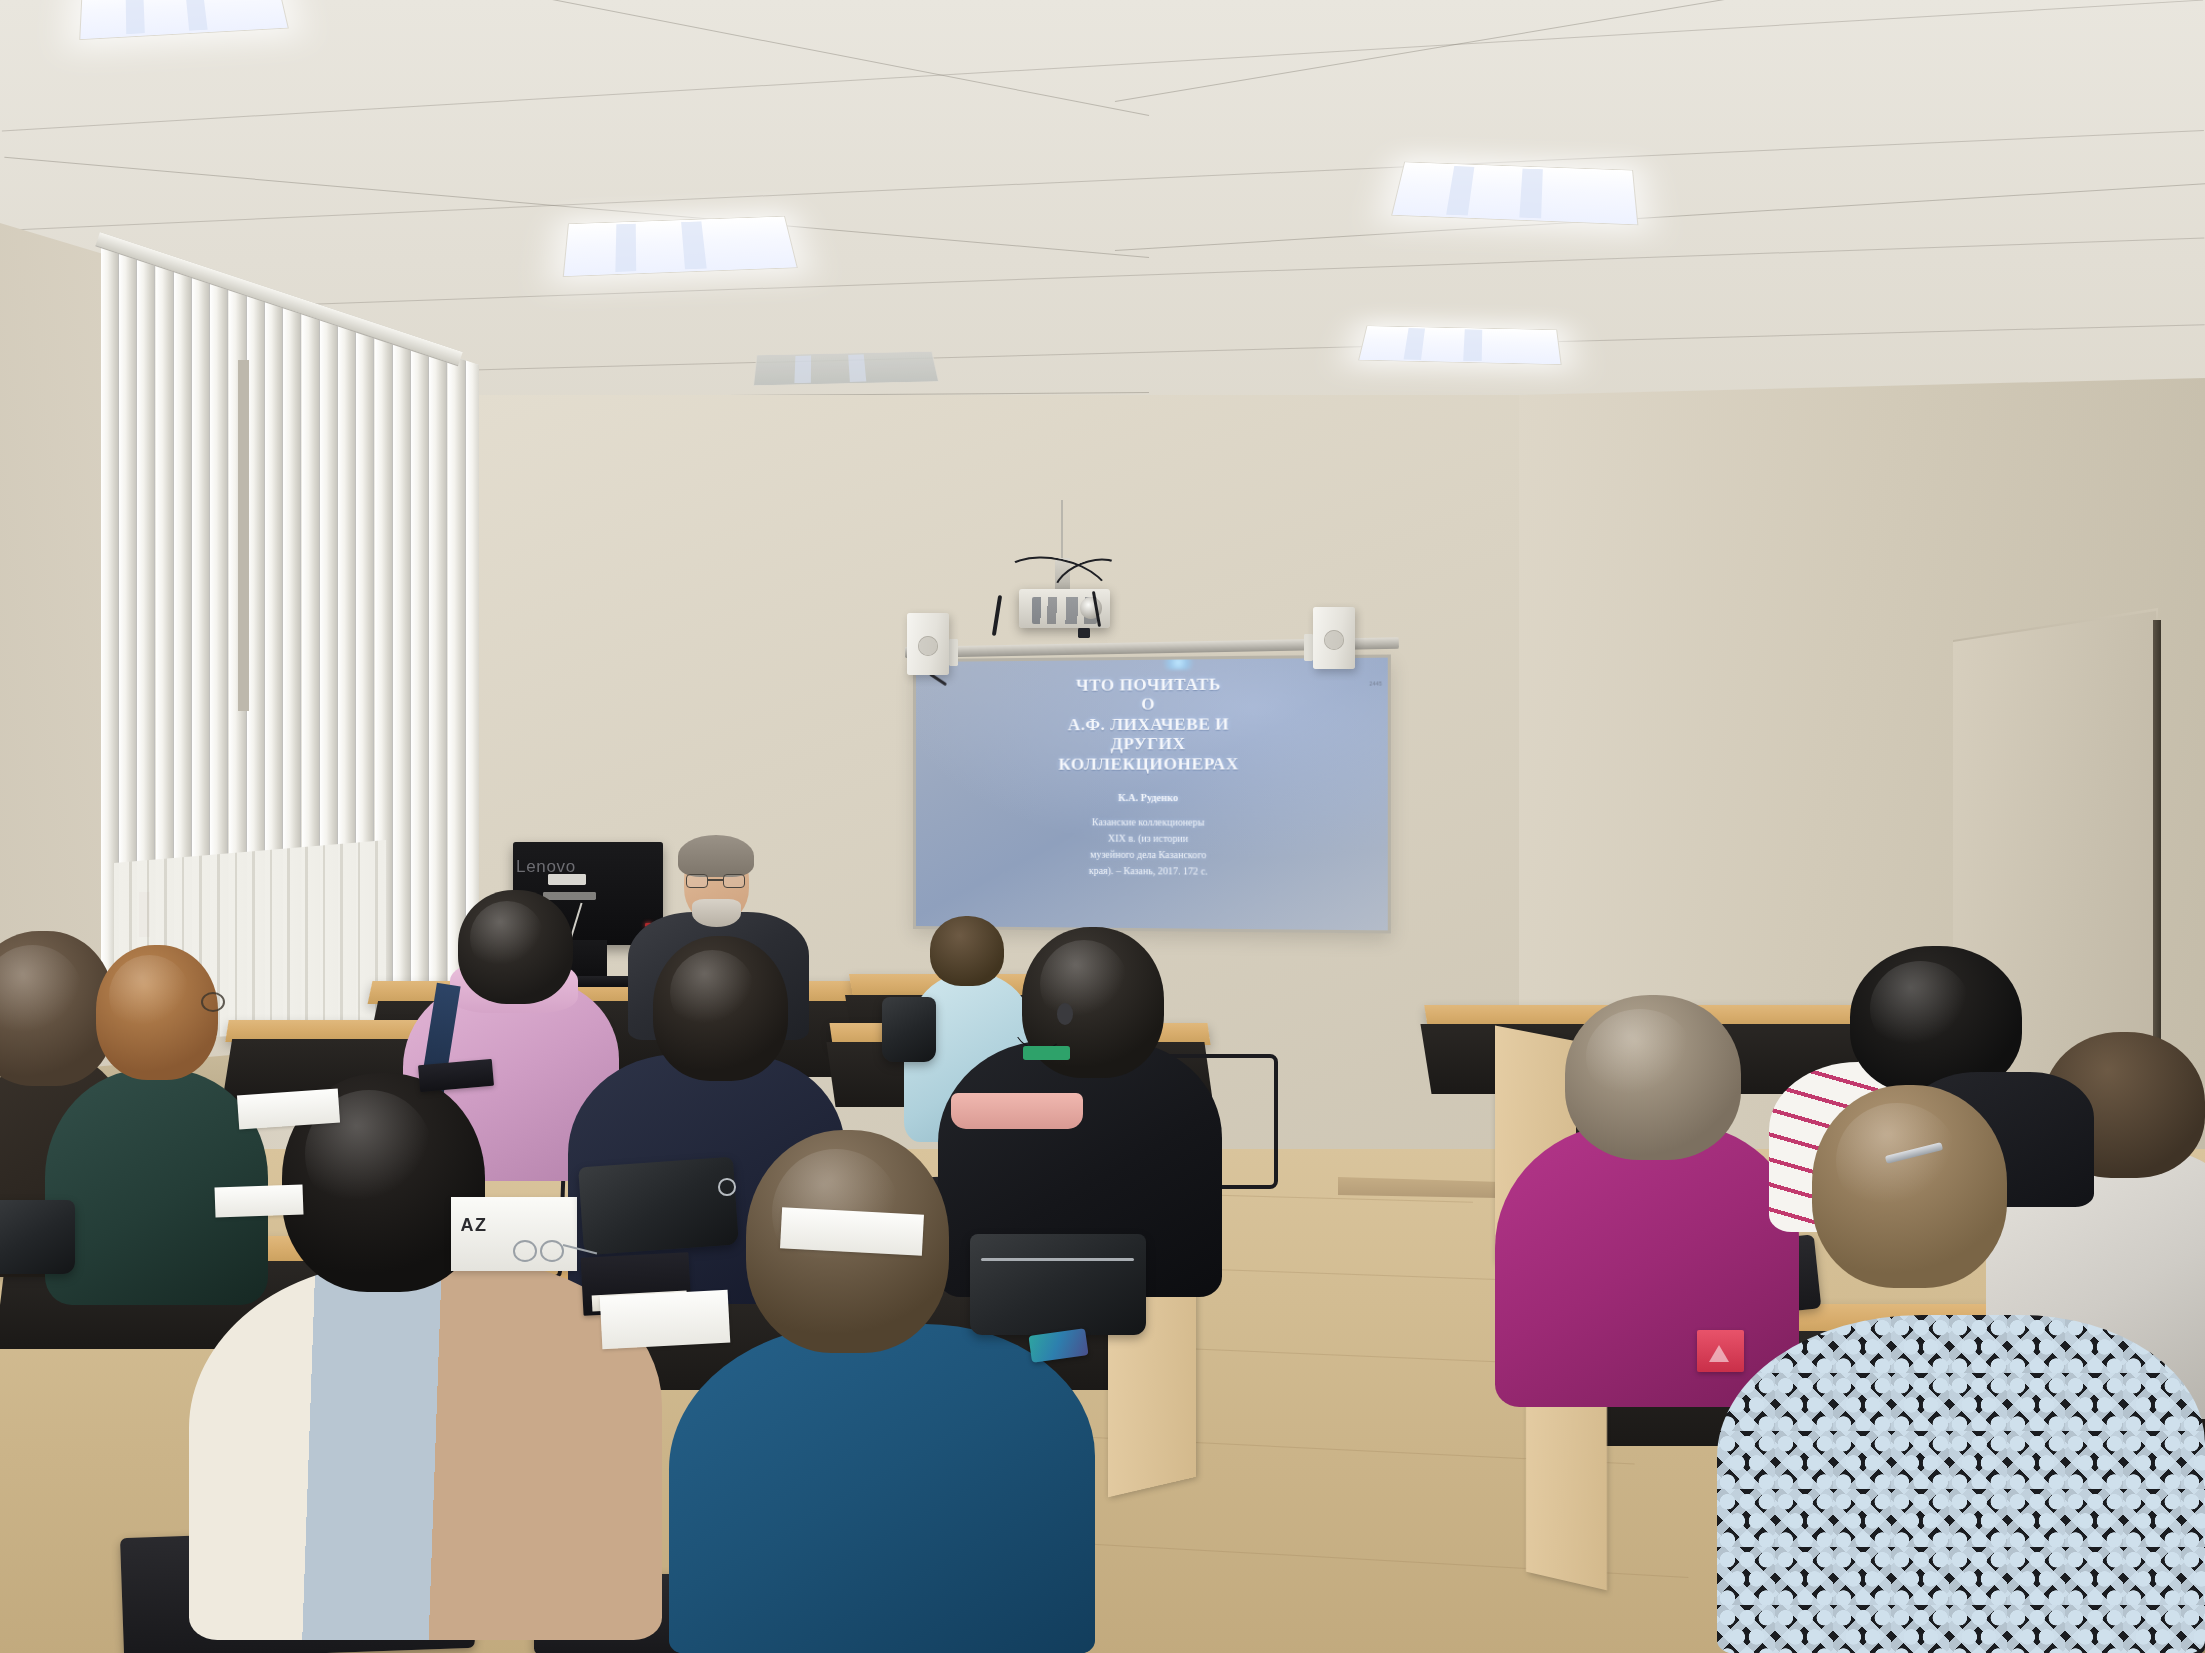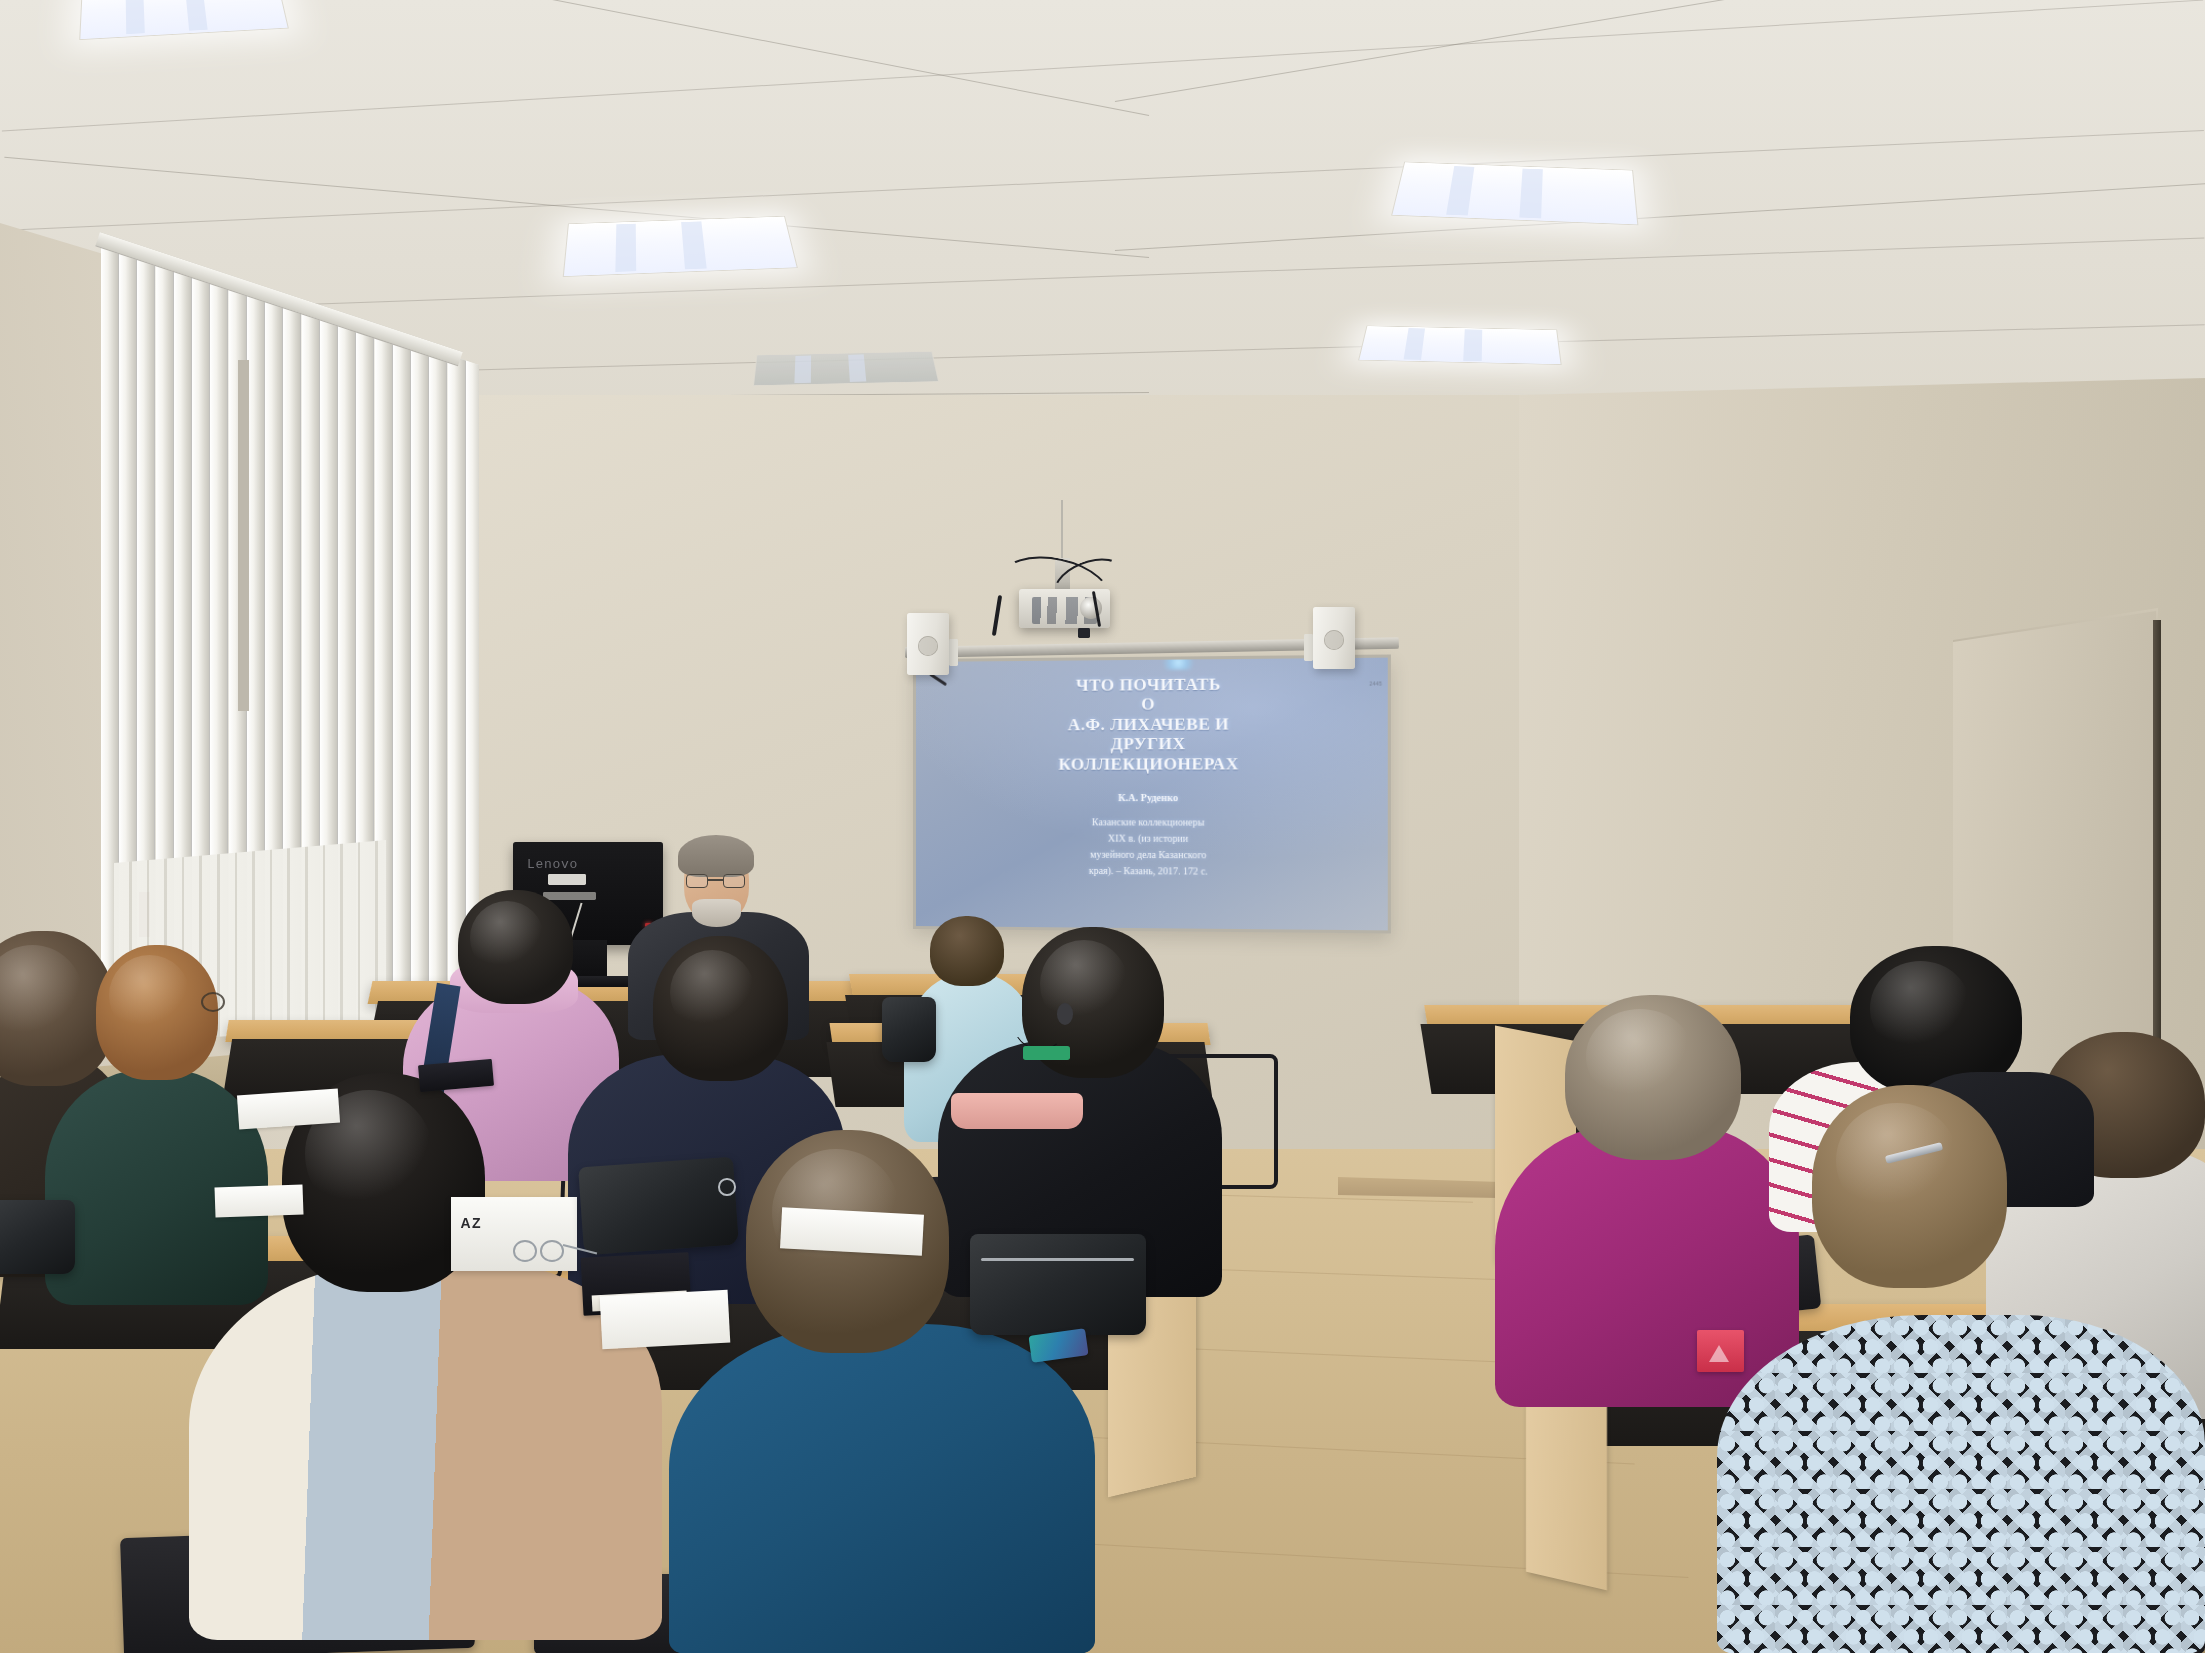--- a/index.html
+++ b/index.html
@@ -323,22 +323,22 @@
   }
 
   
   .monitor {
     position:absolute; left:513px; top:842px; width:150px; height:103px;
     background:linear-gradient(#1a1a1c,#0d0d0f);
     border-radius:2.7px;
     box-shadow:0 5.4px 12px rgba(0,0,0,.35);
   }
   .monitor-brand {
-    position:absolute; left:14px; top:15px;
-    color:#6d6d72; font-size:13px; font-family:Liberation Mono, monospace;
+    position:absolute; left:3px; top:15px;
+    color:#6d6d72; font-size:17px; font-family:Liberation Sans, sans-serif;
     letter-spacing:0.7px;
   }
   .monitor-sticker {
     position:absolute; left:35px; top:32px; width:38px; height:10.8px;
     background:#d8d6d0; border-radius:1.4px;
   }
   .monitor-sticker2 {
     position:absolute; left:30px; top:50px; width:53px; height:8px;
     background:rgba(220,218,212,.55); border-radius:1.4px;
   }
@@ -418,21 +418,21 @@
     position:absolute; left:50px; top:4px; width:35px; height:2px;
     background:#9aa0a6; transform:rotate(14deg); transform-origin:0 50%;
   }
   .shopping-bag {
     position:absolute; left:451px; top:1197px; width:126px; height:74px;
     background:linear-gradient(#fbfbf8,#e4e3dd);
     box-shadow:0 2.7px 6.8px rgba(0,0,0,.2);
   }
   .shopping-bag span {
     position:absolute; left:9.5px; top:17.6px;
-    color:#2a2a2e; font-size:14px; font-weight:bold; letter-spacing:1.4px;
+    color:#2a2a2e; font-size:18px; font-weight:bold; letter-spacing:1.4px;
     font-family:"Liberation Sans", sans-serif;
   }
   .red-tag {
     position:absolute; left:1697px; top:1330px; width:47px; height:42px;
     background:linear-gradient(#e8536a,#c92f49);
     border-radius:2px; box-shadow:0 2px 5.4px rgba(0,0,0,.26);
   }
   .red-tag::after {
     content:""; position:absolute; left:12px; top:15px;
     border-left:10.8px solid transparent; border-right:10.8px solid transparent;

